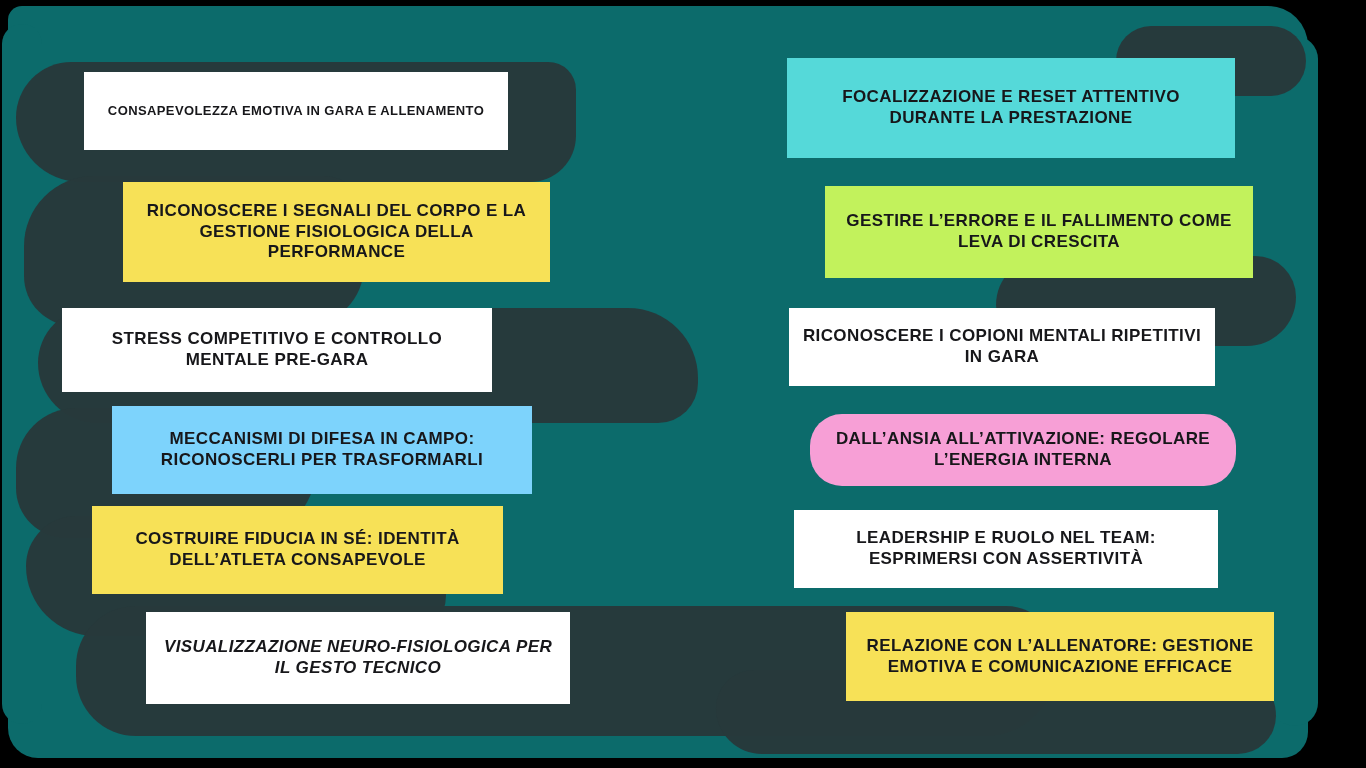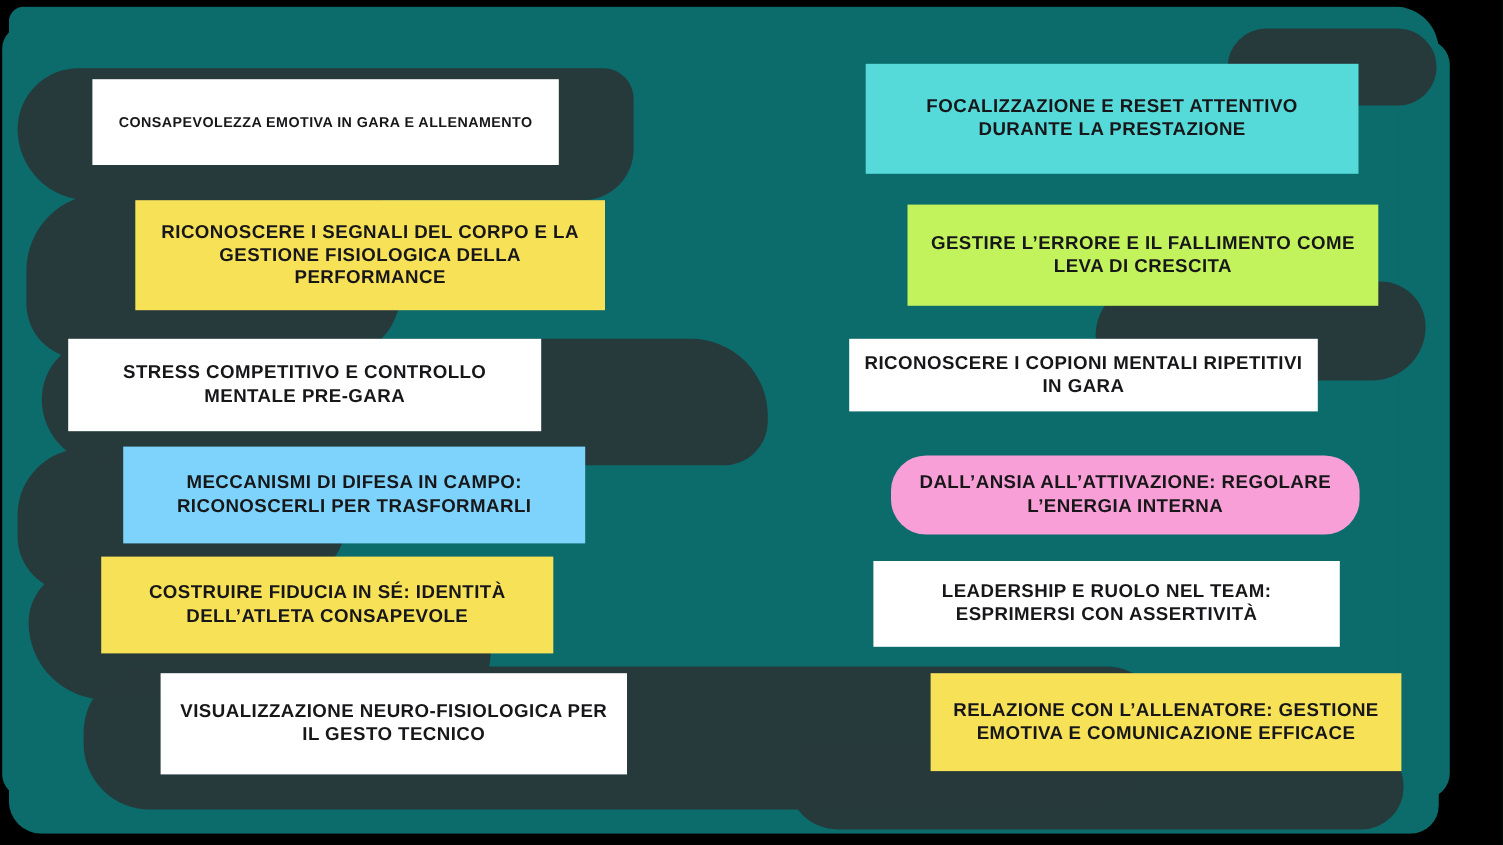--- a/index.html
+++ b/index.html
@@ -116,30 +116,30 @@
       </div>
       <div class="card" style="left: 62px; top: 308px; width: 430px; height: 84px; background: rgb(255, 255, 255); font-size: 17px;">
         <span>STRESS COMPETITIVO E CONTROLLO MENTALE PRE-GARA</span>
       </div>
       <div class="card" style="left: 112px; top: 406px; width: 420px; height: 88px; background: #7dd3fc; font-size: 17px;">
         <span>MECCANISMI DI DIFESA IN CAMPO: RICONOSCERLI PER TRASFORMARLI</span>
       </div>
       <div class="card" style="left: 92px; top: 506px; width: 411px; height: 88px; background: rgb(247, 225, 87); font-size: 17px;">
         <span>COSTRUIRE FIDUCIA IN SÉ: IDENTITÀ DELL’ATLETA CONSAPEVOLE</span>
       </div>
-      <div class="card" style="left: 146px; top: 612px; width: 424px; height: 92px; background: rgb(255, 255, 255); font-size: 17px;">
+      <div class="card" style="left: 146px; top: 612px; width: 424px; height: 92px; background: rgb(255, 255, 255); font-size: 17px; font-style: italic;">
         <span>VISUALIZZAZIONE NEURO-FISIOLOGICA PER IL GESTO TECNICO</span>
       </div>
       <div class="card" style="left: 787px; top: 58px; width: 448px; height: 100px; background: rgb(85, 217, 217); font-size: 17px;">
         <span>FOCALIZZAZIONE E RESET ATTENTIVO DURANTE LA PRESTAZIONE</span>
       </div>
       <div class="card" style="left: 825px; top: 186px; width: 428px; height: 92px; background: rgb(194, 242, 92); font-size: 17px;">
         <span>GESTIRE L’ERRORE E IL FALLIMENTO COME LEVA DI CRESCITA</span>
       </div>
-      <div class="card" style="left: 772px; top: 308px; width: 426px; height: 66px; background: rgb(255, 255, 255); font-size: 17px;">
+      <div class="card" style="left: 789px; top: 308px; width: 426px; height: 78px; background: rgb(255, 255, 255); font-size: 17px;">
         <span>RICONOSCERE I COPIONI MENTALI RIPETITIVI IN GARA</span>
       </div>
       <div class="card" style="left: 810px; top: 414px; width: 426px; height: 72px; background: rgb(247, 159, 214); font-size: 17px; border-radius: 32px;">
         <span>DALL’ANSIA ALL’ATTIVAZIONE: REGOLARE L’ENERGIA INTERNA</span>
       </div>
       <div class="card" style="left: 794px; top: 510px; width: 424px; height: 78px; background: rgb(255, 255, 255); font-size: 17px;">
         <span>LEADERSHIP E RUOLO NEL TEAM: ESPRIMERSI CON ASSERTIVITÀ</span>
       </div>
       <div class="card" style="left: 846px; top: 612px; width: 428px; height: 89px; background: rgb(247, 225, 87); font-size: 17px;">
         <span>RELAZIONE CON L’ALLENATORE: GESTIONE EMOTIVA E COMUNICAZIONE EFFICACE</span>

